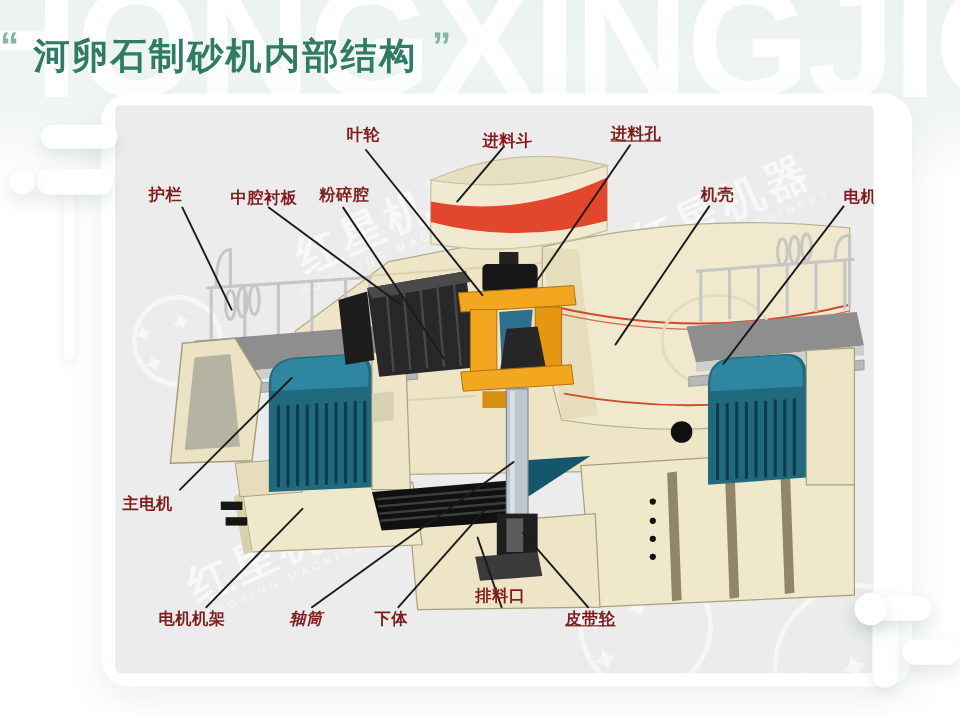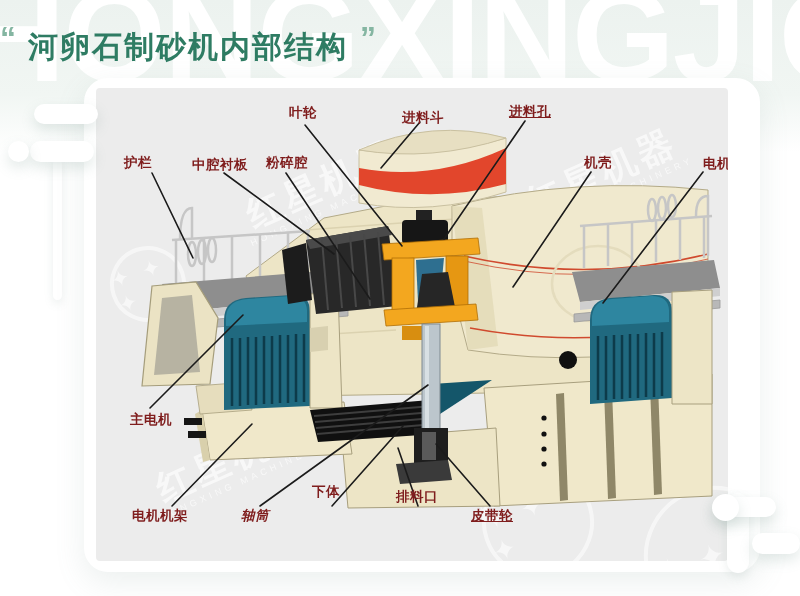--- a/index.html
+++ b/index.html
@@ -242,21 +242,21 @@
     </svg>
 
     <div class="part-label" style="left:193px;top:16px;">叶轮</div>
     <div class="part-label" style="left:306px;top:21px;">进料斗</div>
     <div class="part-label" style="left:413px;top:15px;text-decoration:underline;">进料孔</div>
     <div class="part-label" style="left:28px;top:66px;">护栏</div>
     <div class="part-label" style="left:96px;top:68px;">中腔衬板</div>
     <div class="part-label" style="left:170px;top:66px;">粉碎腔</div>
     <div class="part-label" style="left:488px;top:66px;">机壳</div>
     <div class="part-label" style="left:595px;top:67px;padding-left:12px;">电机</div>
-    <div class="part-label" style="left:6px;top:323px;margin-left:28px;">主电机</div>
+    <div class="part-label" style="left:6px;top:323px;">主电机</div>
     <div class="part-label" style="left:36px;top:419px;">电机机架</div>
     <div class="part-label" style="left:145px;top:419px;font-style:italic;">轴筒</div>
-    <div class="part-label" style="left:216px;top:395px;">下体</div>
+    <div class="part-label" style="left:216px;top:419px;">下体</div>
     <div class="part-label" style="left:300px;top:400px;">排料口</div>
     <div class="part-label" style="left:375px;top:419px;text-decoration:underline;">皮带轮</div>
   </div>
 
 </div>
 
 </body></html>

